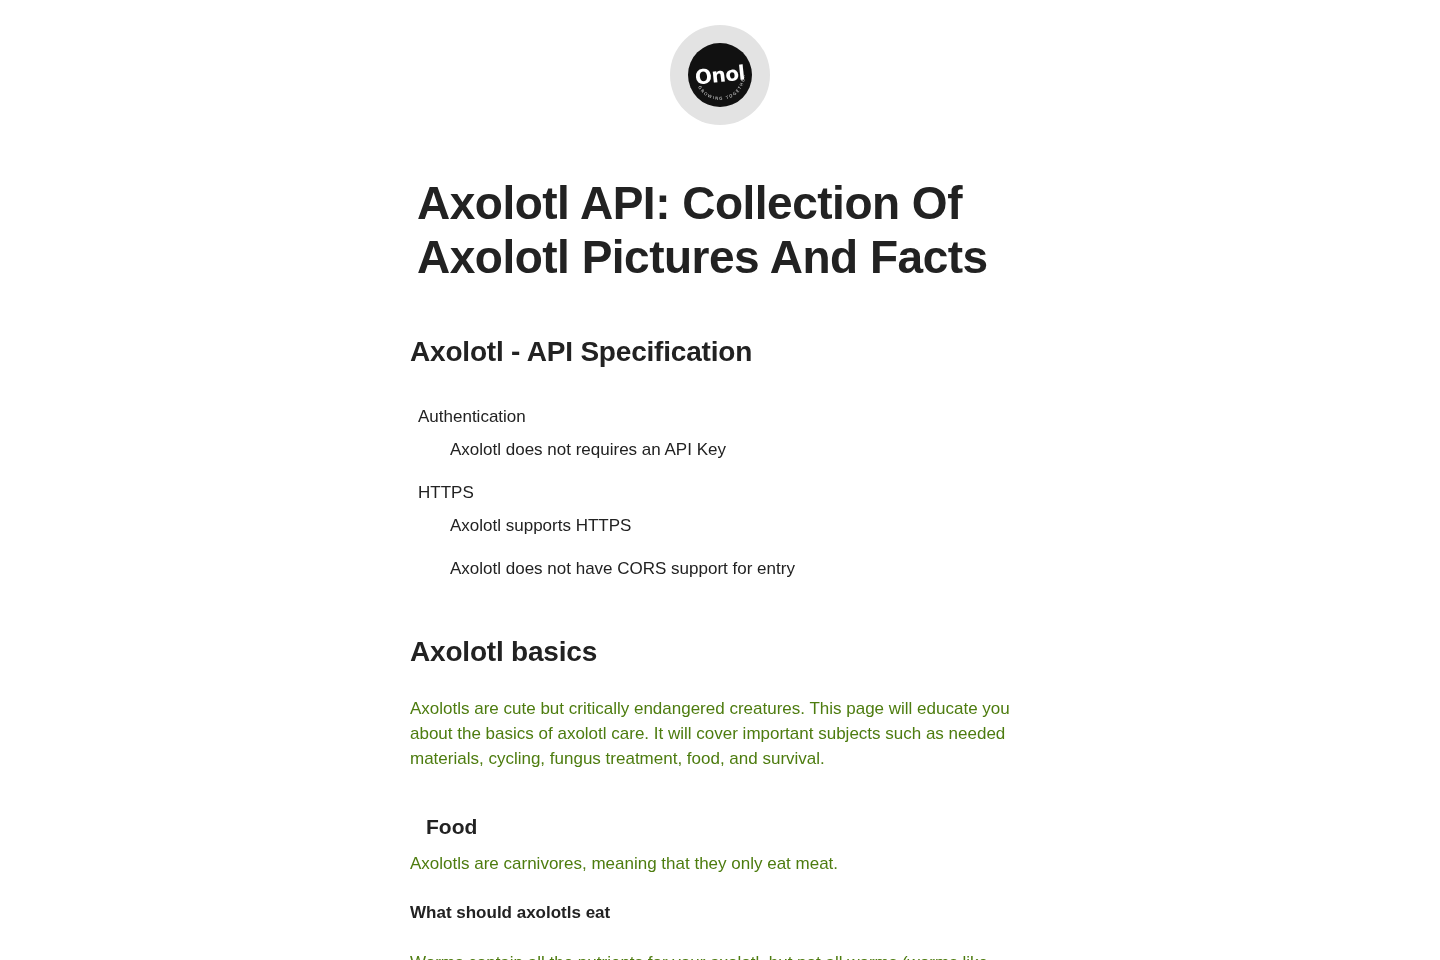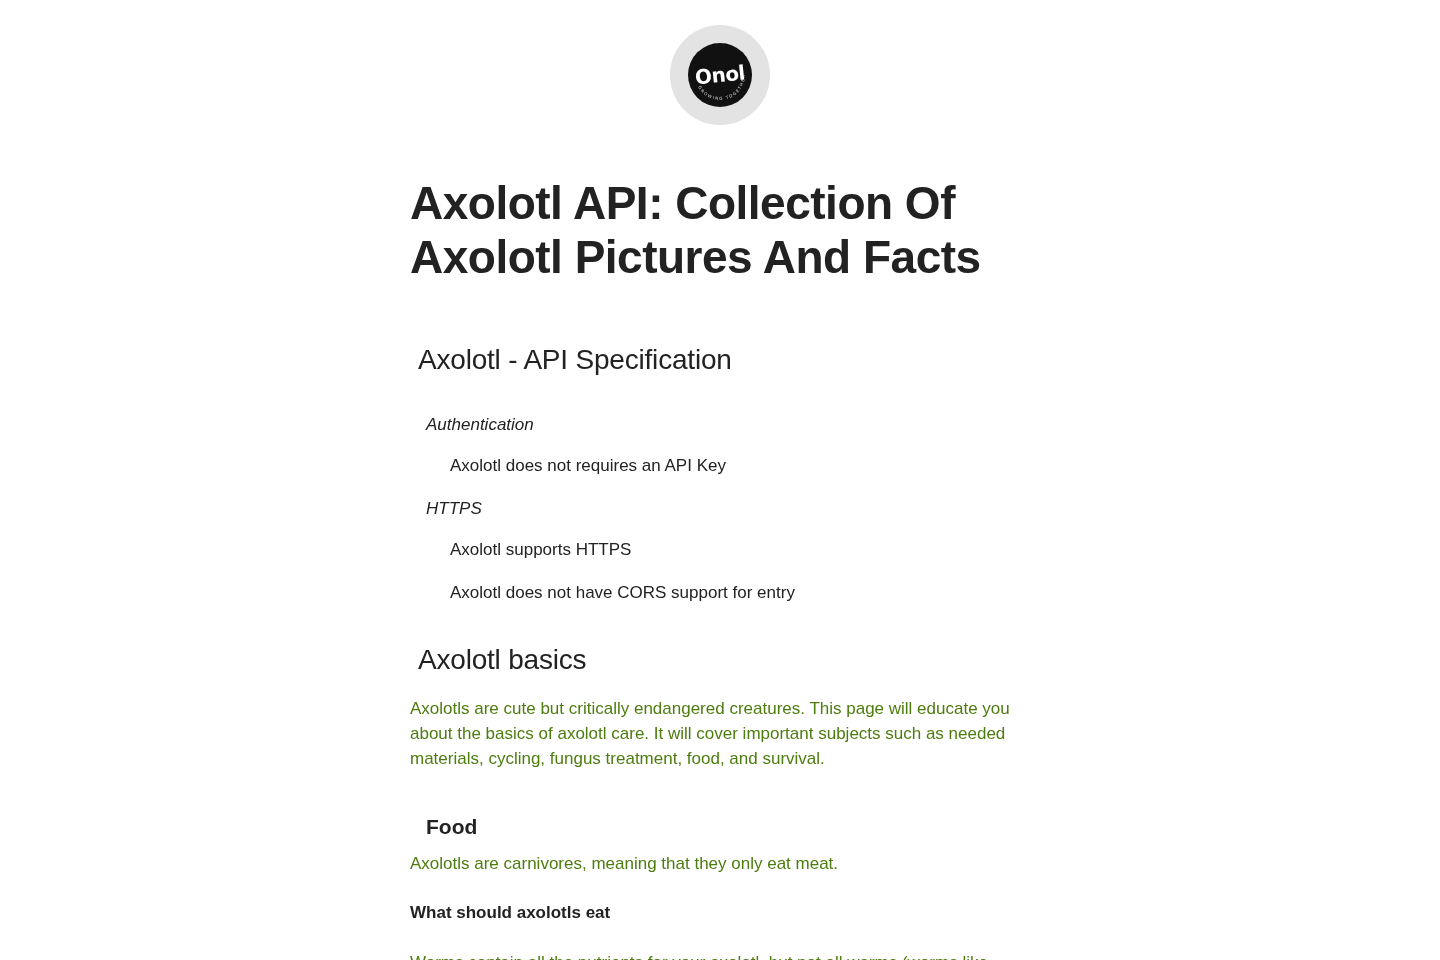--- a/index.html
+++ b/index.html
@@ -52,36 +52,36 @@
     }
     .content {
       position: absolute;
       left: 410px;
       top: 0;
       width: 620px;
     }
     .page-title {
       position: absolute;
       top: 176px;
-      left: 0;
+      left: 7px;
       width: 620px;
       margin: 0;
       font-size: 46px;
       line-height: 54px;
       font-weight: bold;
       letter-spacing: -0.5px;
       color: #222222;
     }
     .h2 {
       position: absolute;
       left: 0;
-      margin: 8px;
+      margin: 0;
       font-size: 28px;
       line-height: 34px;
-      font-weight: normal;
+      font-weight: bold;
       color: #222222;
       letter-spacing: -0.2px;
     }
     .h3 {
       position: absolute;
       left: 0;
       margin: 16px;
       font-size: 21px;
       line-height: 26px;
       font-weight: bold;
@@ -98,22 +98,21 @@
     }
     .dl {
       position: absolute;
       left: 0;
       top: 396px;
       margin: 0;
       font-size: 17px;
       line-height: 25px;
     }
     .dl dt {
-      margin: 16px;
-      font-style: italic;
+      margin: 8px;
     }
     .dl dd {
       margin: 0 16px 18px 40px;
     }
     .para {
       position: absolute;
       left: 0;
       margin: 0;
       font-size: 17px;
       line-height: 25px;

